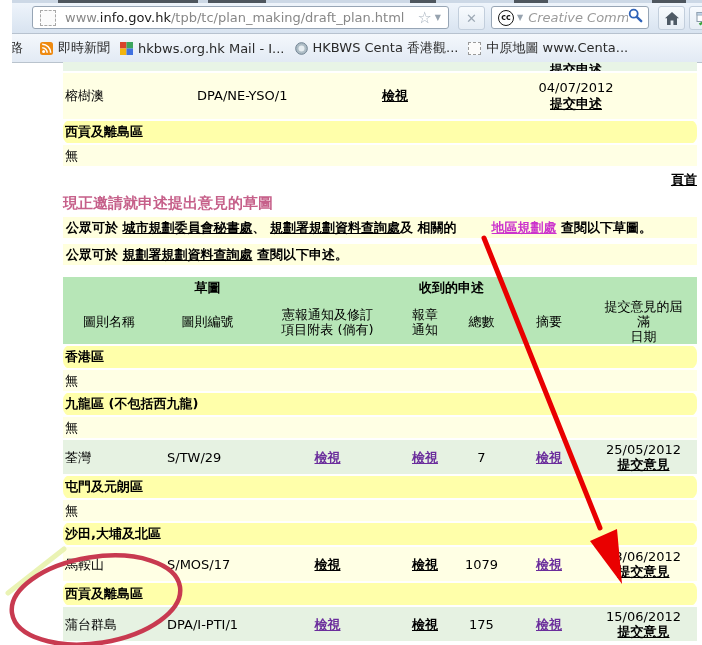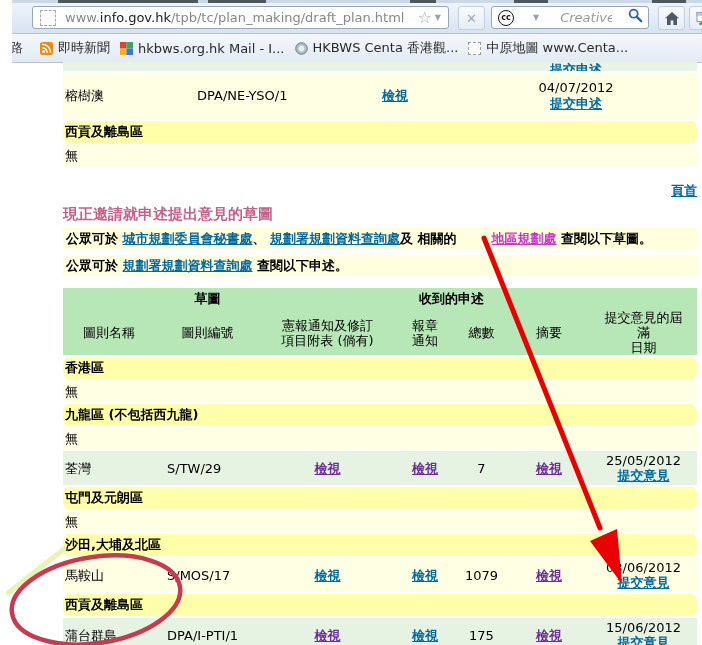--- a/index.html
+++ b/index.html
@@ -15,21 +15,21 @@
   .favbox{width:14px;height:14px;border:1px dashed #a8a8a8;background:#fbfbfb;margin-left:7px;flex:none;}
   .urltext{margin-left:9px;font-size:13px;white-space:nowrap;overflow:hidden;flex:1;}
   .urlpre,.urlpath{color:#878787;}
   .urldom{color:#1a1a1a;}
   .star{font-size:16px;color:#a9b4c0;margin-right:3px;flex:none;}
   .caret{font-size:8px;color:#97a3af;margin-right:7px;flex:none;}
   .btn{position:absolute;top:3px;height:24px;border:1px solid #c2cedc;border-radius:3px;
     background:linear-gradient(#f8fbfe,#e6edf5);display:flex;align-items:center;justify-content:center;box-sizing:border-box;}
   .stopbtn{left:446px;width:27px;color:#9ca8b4;font-size:13px;font-weight:bold;}
   .searchbox{position:absolute;left:479px;top:3px;width:158px;height:23px;background:#fff;
-    border:1px solid #97a5b5;border-radius:3px;display:flex;align-items:center;box-sizing:border-box;gap:16px;}
+    border:1px solid #97a5b5;border-radius:3px;display:flex;align-items:center;box-sizing:border-box;}
   .ccbadge{width:14px;height:14px;border:1.5px solid #151515;border-radius:50%;margin-left:6px;
     font-size:8px;font-weight:bold;color:#151515;display:flex;align-items:center;justify-content:center;flex:none;}
   .searchtext{font-size:13px;font-style:italic;color:#9a9a9a;margin-left:5px;white-space:nowrap;
     overflow:hidden;flex:1;}
   .magwrap{margin-right:5px;flex:none;}
   .homebtn{left:646px;width:27px;}
   .extbtn{left:677px;width:30px;}
   
   .bmbar{position:relative;height:28px;background:linear-gradient(#f4f8fc,#e2eaf4);
     border-bottom:1px solid #b9c3cd;display:flex;align-items:center;font-size:13px;color:#2a2a2a;overflow:hidden;}
@@ -39,38 +39,38 @@
   .bm0 span{margin-left:-15px;display:inline-block;white-space:nowrap;}
   .dashicon{width:11px;height:11px;border:1px dashed #9a9a9a;background:#fbfbfb;}
   
   .content{position:absolute;top:62px;left:63px;width:634px;font-size:13px;color:#000;}
   table{border-collapse:collapse;table-layout:fixed;width:634px;font-size:13px;}
   td,th{padding:1px 2px;overflow:hidden;white-space:nowrap;}
   tr.gap td,tr.gap th{border-top:2px solid #fff;}
   .c{text-align:center;}
   .l{text-align:left;}
   .ind{padding-left:12px;}
-  .lk{color:#0369a1;text-decoration:underline;font-weight:bold;cursor:pointer;}
+  .lk{color:#000000;text-decoration:underline;font-weight:bold;cursor:pointer;}
   .vis{color:#6b2e9c;}
   .mag{color:#cc33cc;margin-left:35px;}
   .dt{color:#000;}
   tr.cut td{height:9px;padding:0;}
   tr.cut .cutclip{display:block;height:9px;overflow:hidden;}
   tr.cut .cutclip span{display:inline-block;margin-top:-9px;}
   .tt tr.r1 td{height:44px;background:#ffffe4;vertical-align:middle;line-height:16px;}
   .tt tr.cut td{background:#e8f4e6;}
   .sec td{background:#ffffaa;font-weight:bold;height:20px;border-radius:8px;}
   .emp td{background:#ffffe4;height:19px;}
   .mt tr.ghead td{background:#b7e6b7;font-weight:bold;height:20px;}
   .mt tr.chead th{background:#b7e6b7;font-weight:normal;height:34px;line-height:15px;
     text-align:center;vertical-align:middle;white-space:normal;padding:0 12px;}
   .mt tr.drow td{height:32px;vertical-align:middle;line-height:15px;}
   .mt tr.dg td{background:#e6f2e2;}
   .mt tr.dc td{background:#ffffe4;}
-  .pagetop{text-align:right;margin-top:16px;height:16px;}
+  .pagetop{text-align:right;margin-top:5px;height:16px;}
   .heading{color:#c6608a;font-size:15px;font-weight:bold;margin-top:7px;height:20px;}
   .band{background:#ffffdd;font-weight:bold;padding:3px 3px;line-height:15px;}
   .band1{margin-top:3px;}
   .band2{margin-top:6px;}
   .mt{margin-top:12px;}
   
   .overlay{position:absolute;top:0;left:0;width:702px;height:645px;pointer-events:none;z-index:50;}
 </style>
 </head>
 <body>

